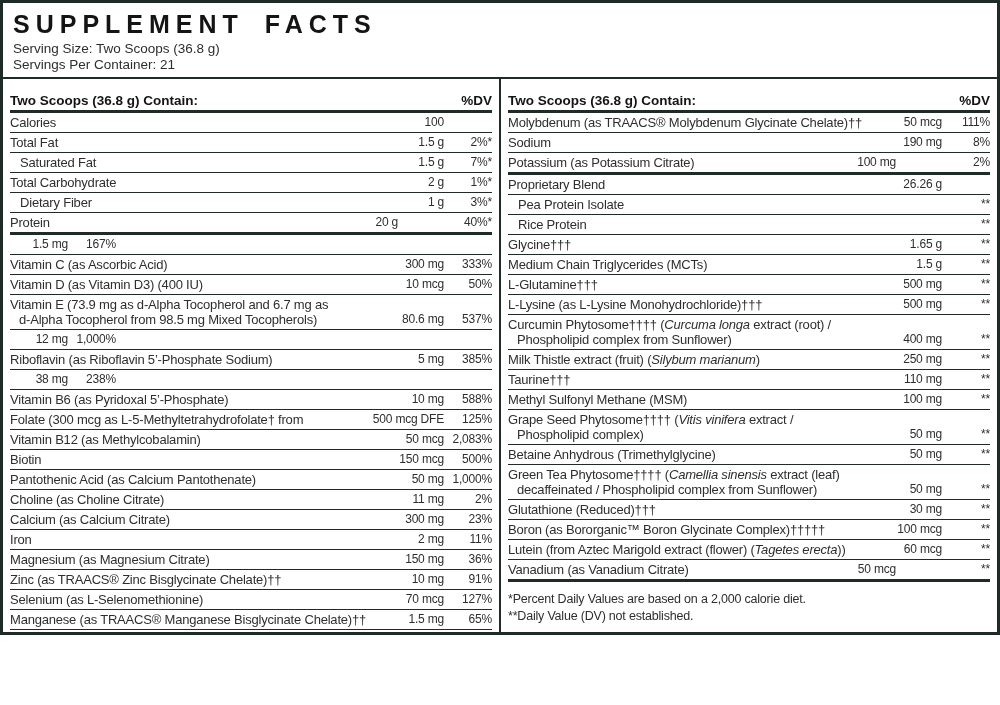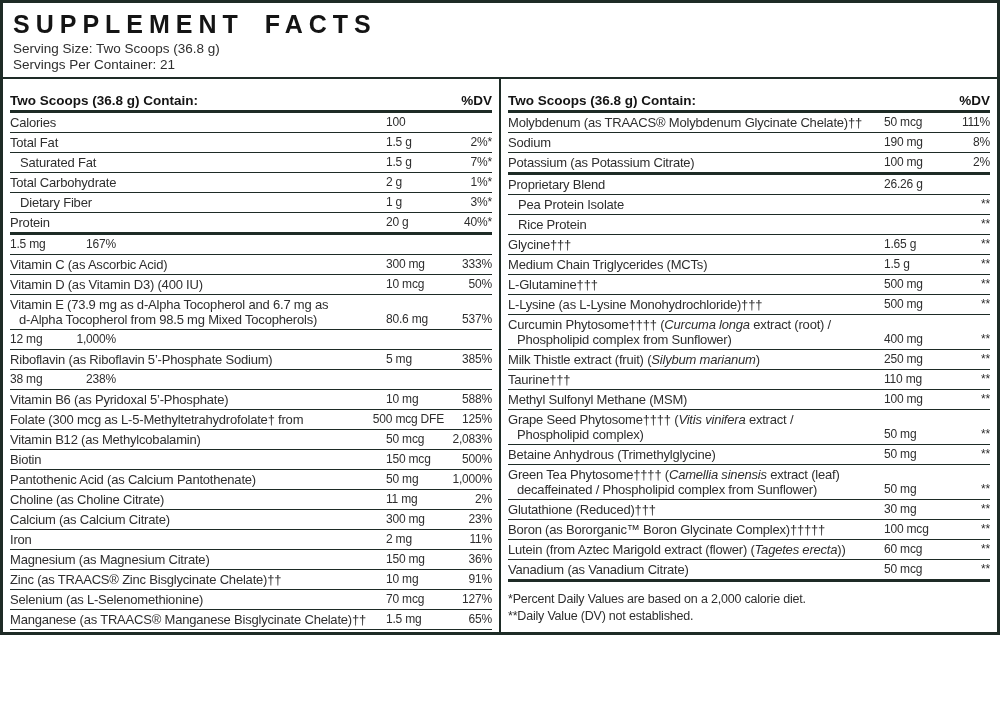--- a/index.html
+++ b/index.html
@@ -33,32 +33,32 @@
     display:flex;justify-content:space-between;align-items:flex-end;
     font-weight:bold;font-size:13.5px;color:var(--heading);
     border-bottom:3px solid var(--line);
     padding:4px 0 2px;
   }
   .row{
     display:flex;align-items:flex-end;
     border-bottom:1.5px solid var(--line);
     padding:2px 0;
   }
-  .row.thick{border-bottom-width:3px;}
+  .row.thick{border-bottom-width:3px;gap:46px;}
   .row.last{border-bottom:none;}
   .name{flex:1 1 auto;min-width:0;}
   .ln{
     font-size:13px;line-height:15px;letter-spacing:-0.2px;
     white-space:nowrap;
   }
   .ln i{font-style:italic;margin-top:28px;}
   .cont{padding-left:9px;}
   .name.indent .ln{padding-left:10px;}
   .amt{
-    flex:0 0 auto;min-width:58px;text-align:left;white-space:nowrap;
+    flex:0 0 auto;min-width:58px;text-align:right;white-space:nowrap;
     font-size:12px;line-height:15px;letter-spacing:-0.2px;
   }
   .dv{
     flex:0 0 auto;width:48px;text-align:right;white-space:nowrap;
     font-size:12px;line-height:15px;letter-spacing:-0.2px;
   }
   .footnotes{margin-top:9px;}
   .footnote{font-size:12.5px;line-height:17px;letter-spacing:-0.2px;}
 </style>
 </head>

